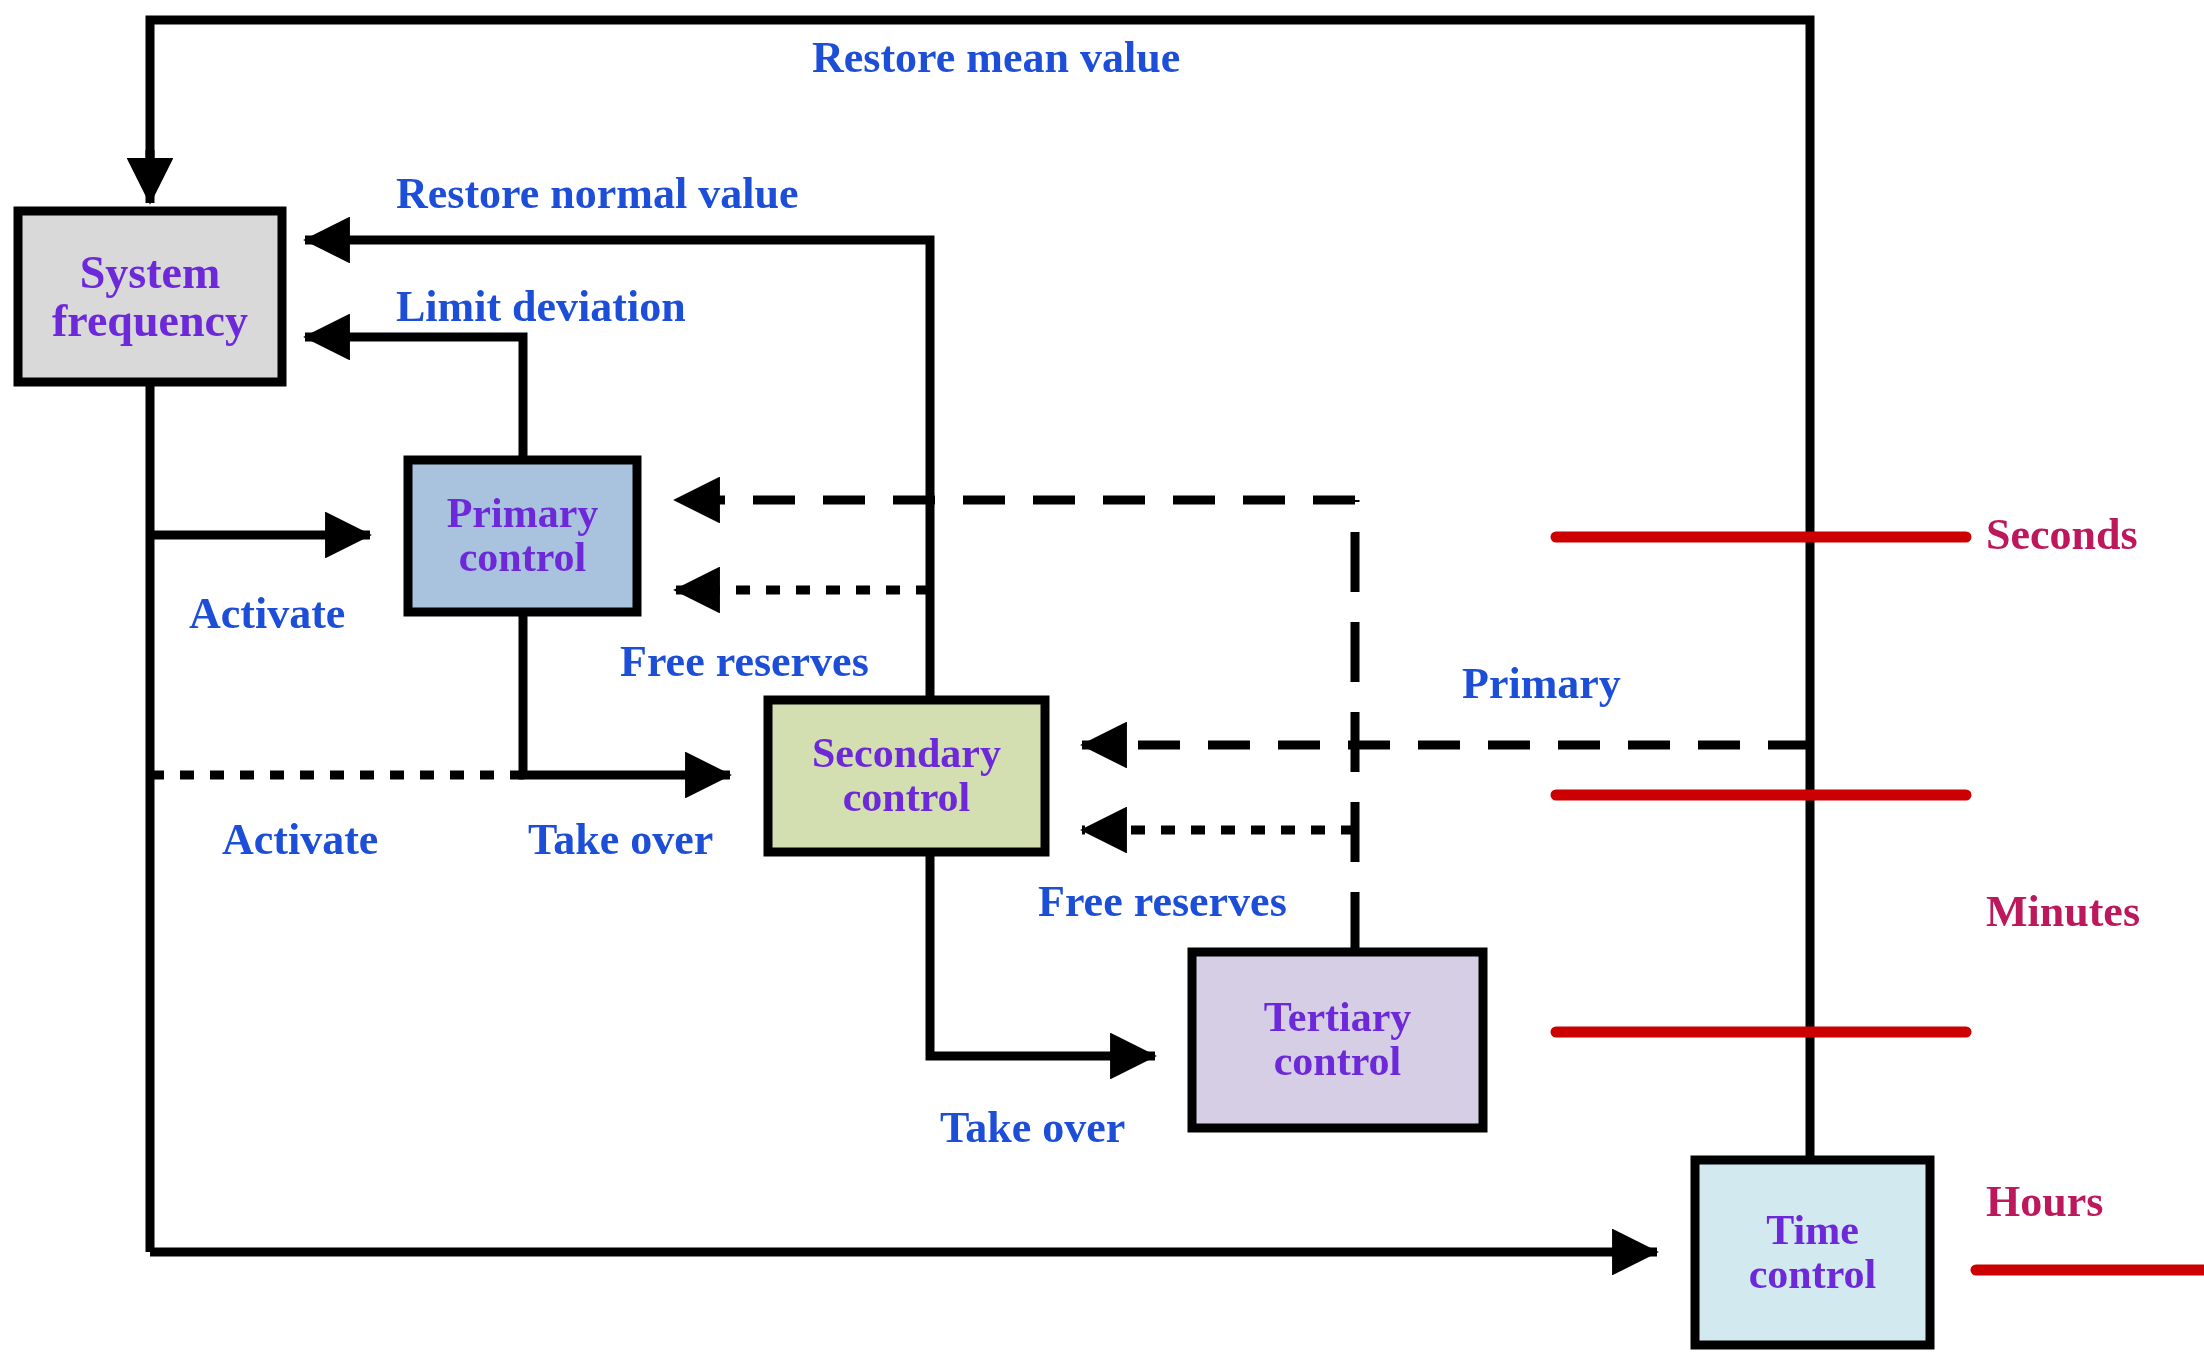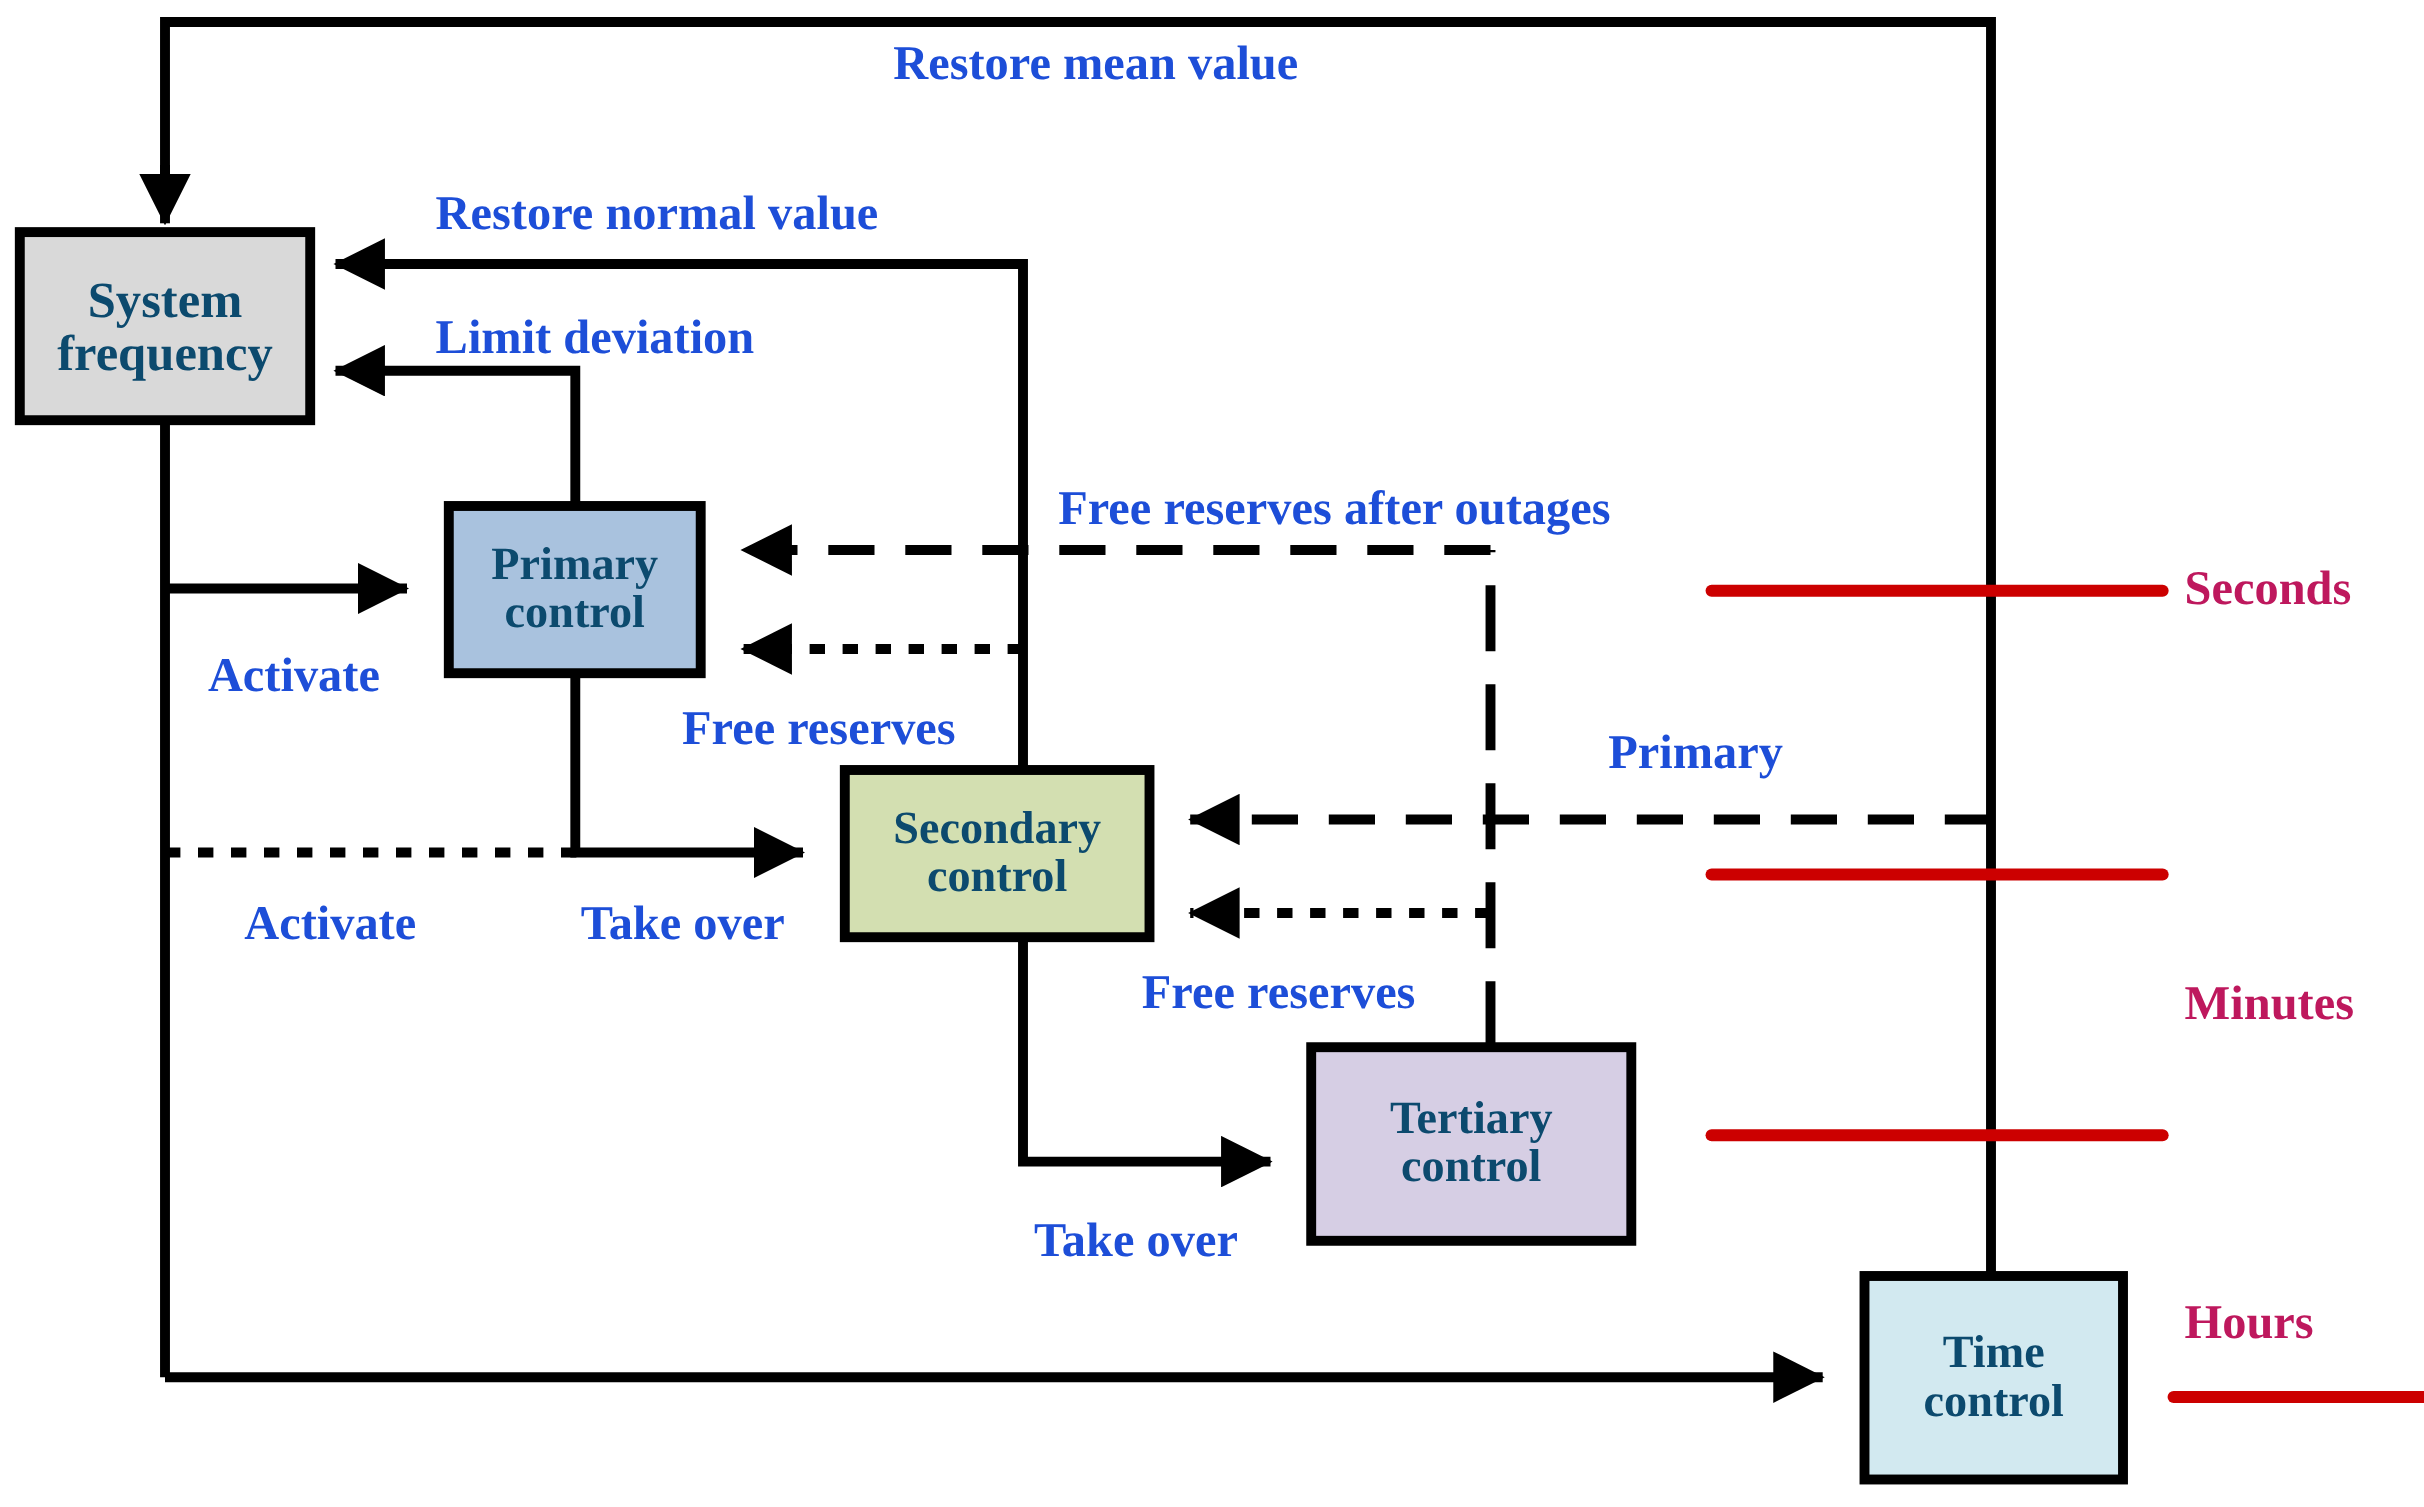--- a/index.html
+++ b/index.html
@@ -1,21 +1,21 @@
 <!DOCTYPE html>
 <html><head>
 <meta charset="utf-8">
 <style>
   html,body{margin:0;padding:0;background:#ffffff;}
   #stage{position:relative;width:2204px;height:1370px;background:#fff;
          font-family:"Liberation Serif","DejaVu Serif",serif;overflow:hidden;}
   #stage svg{position:absolute;left:0;top:0;width:2204px;height:1370px;}
   .lbl{position:absolute;font-weight:bold;color:#1d4ed8;white-space:nowrap;line-height:1;}
   .boxlabel{position:absolute;display:flex;flex-direction:column;align-items:center;
-            justify-content:center;text-align:center;font-weight:bold;color:#0c4a6e;
+            justify-content:center;text-align:center;font-weight:bold;color:#6d28d9;
             line-height:1.04;pointer-events:none;}
   .tscale{position:absolute;font-weight:bold;color:#be185d;white-space:nowrap;line-height:1;}
 </style>
 </head>
 <body>
 
 <div id="stage">
 
   <svg viewBox="0 0 2204 1370">
     <defs>
@@ -121,21 +121,20 @@
   </div>
 
   <div class="lbl" style="left:812px;top:36px;font-size:44px;">Restore mean value</div>
 
   <div class="lbl" style="left:396px;top:285px;font-size:44px;">Limit deviation</div>
 
   <div class="lbl" style="left:396px;top:172px;font-size:44px;">Restore normal value</div>
 
   <div class="lbl" style="left:189px;top:592px;font-size:44px;">Activate</div>
 
-  <div class="lbl" style="left:962px;top:440px;font-size:44px;">Free reserves after outages</div>
 
   <div class="lbl" style="left:620px;top:640px;font-size:44px;">Free reserves</div>
 
   <div class="lbl" style="left:1462px;top:662px;font-size:44px;">Primary</div>
 
   <div class="lbl" style="left:222px;top:818px;font-size:44px;">Activate</div>
 
   <div class="lbl" style="left:528px;top:818px;font-size:44px;">Take over</div>
 
   <div class="lbl" style="left:1038px;top:880px;font-size:44px;">Free reserves</div>

